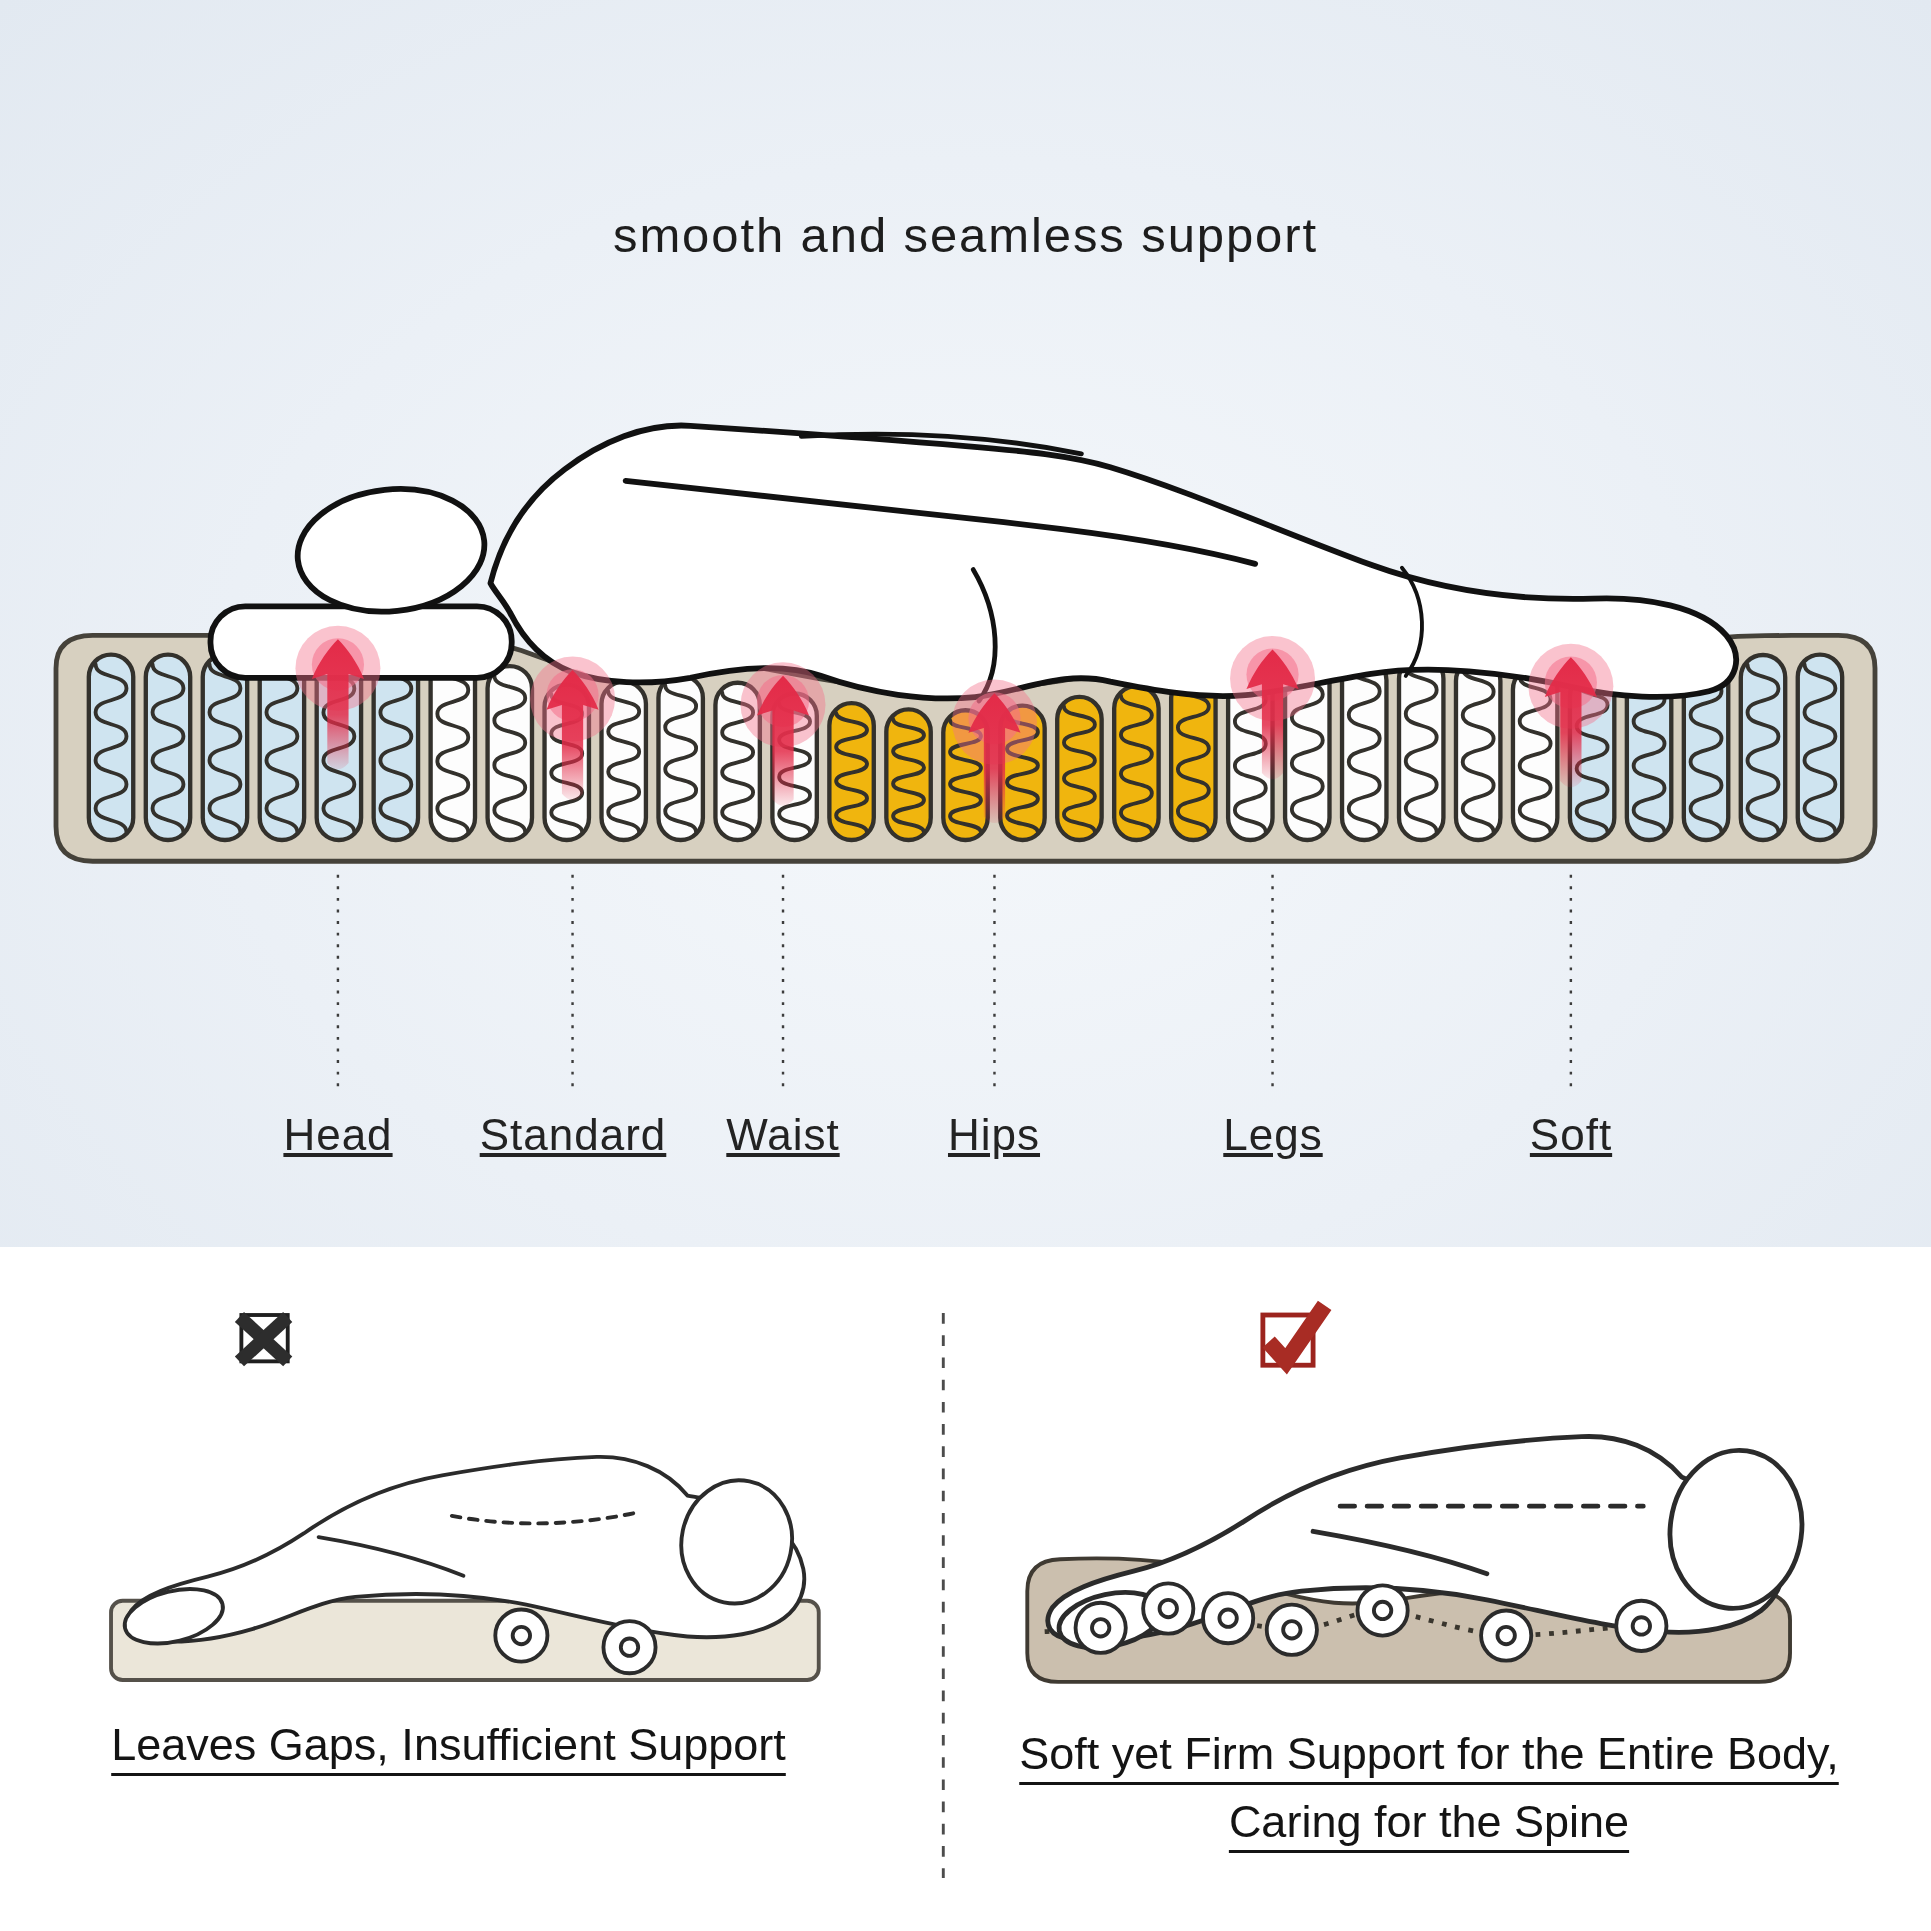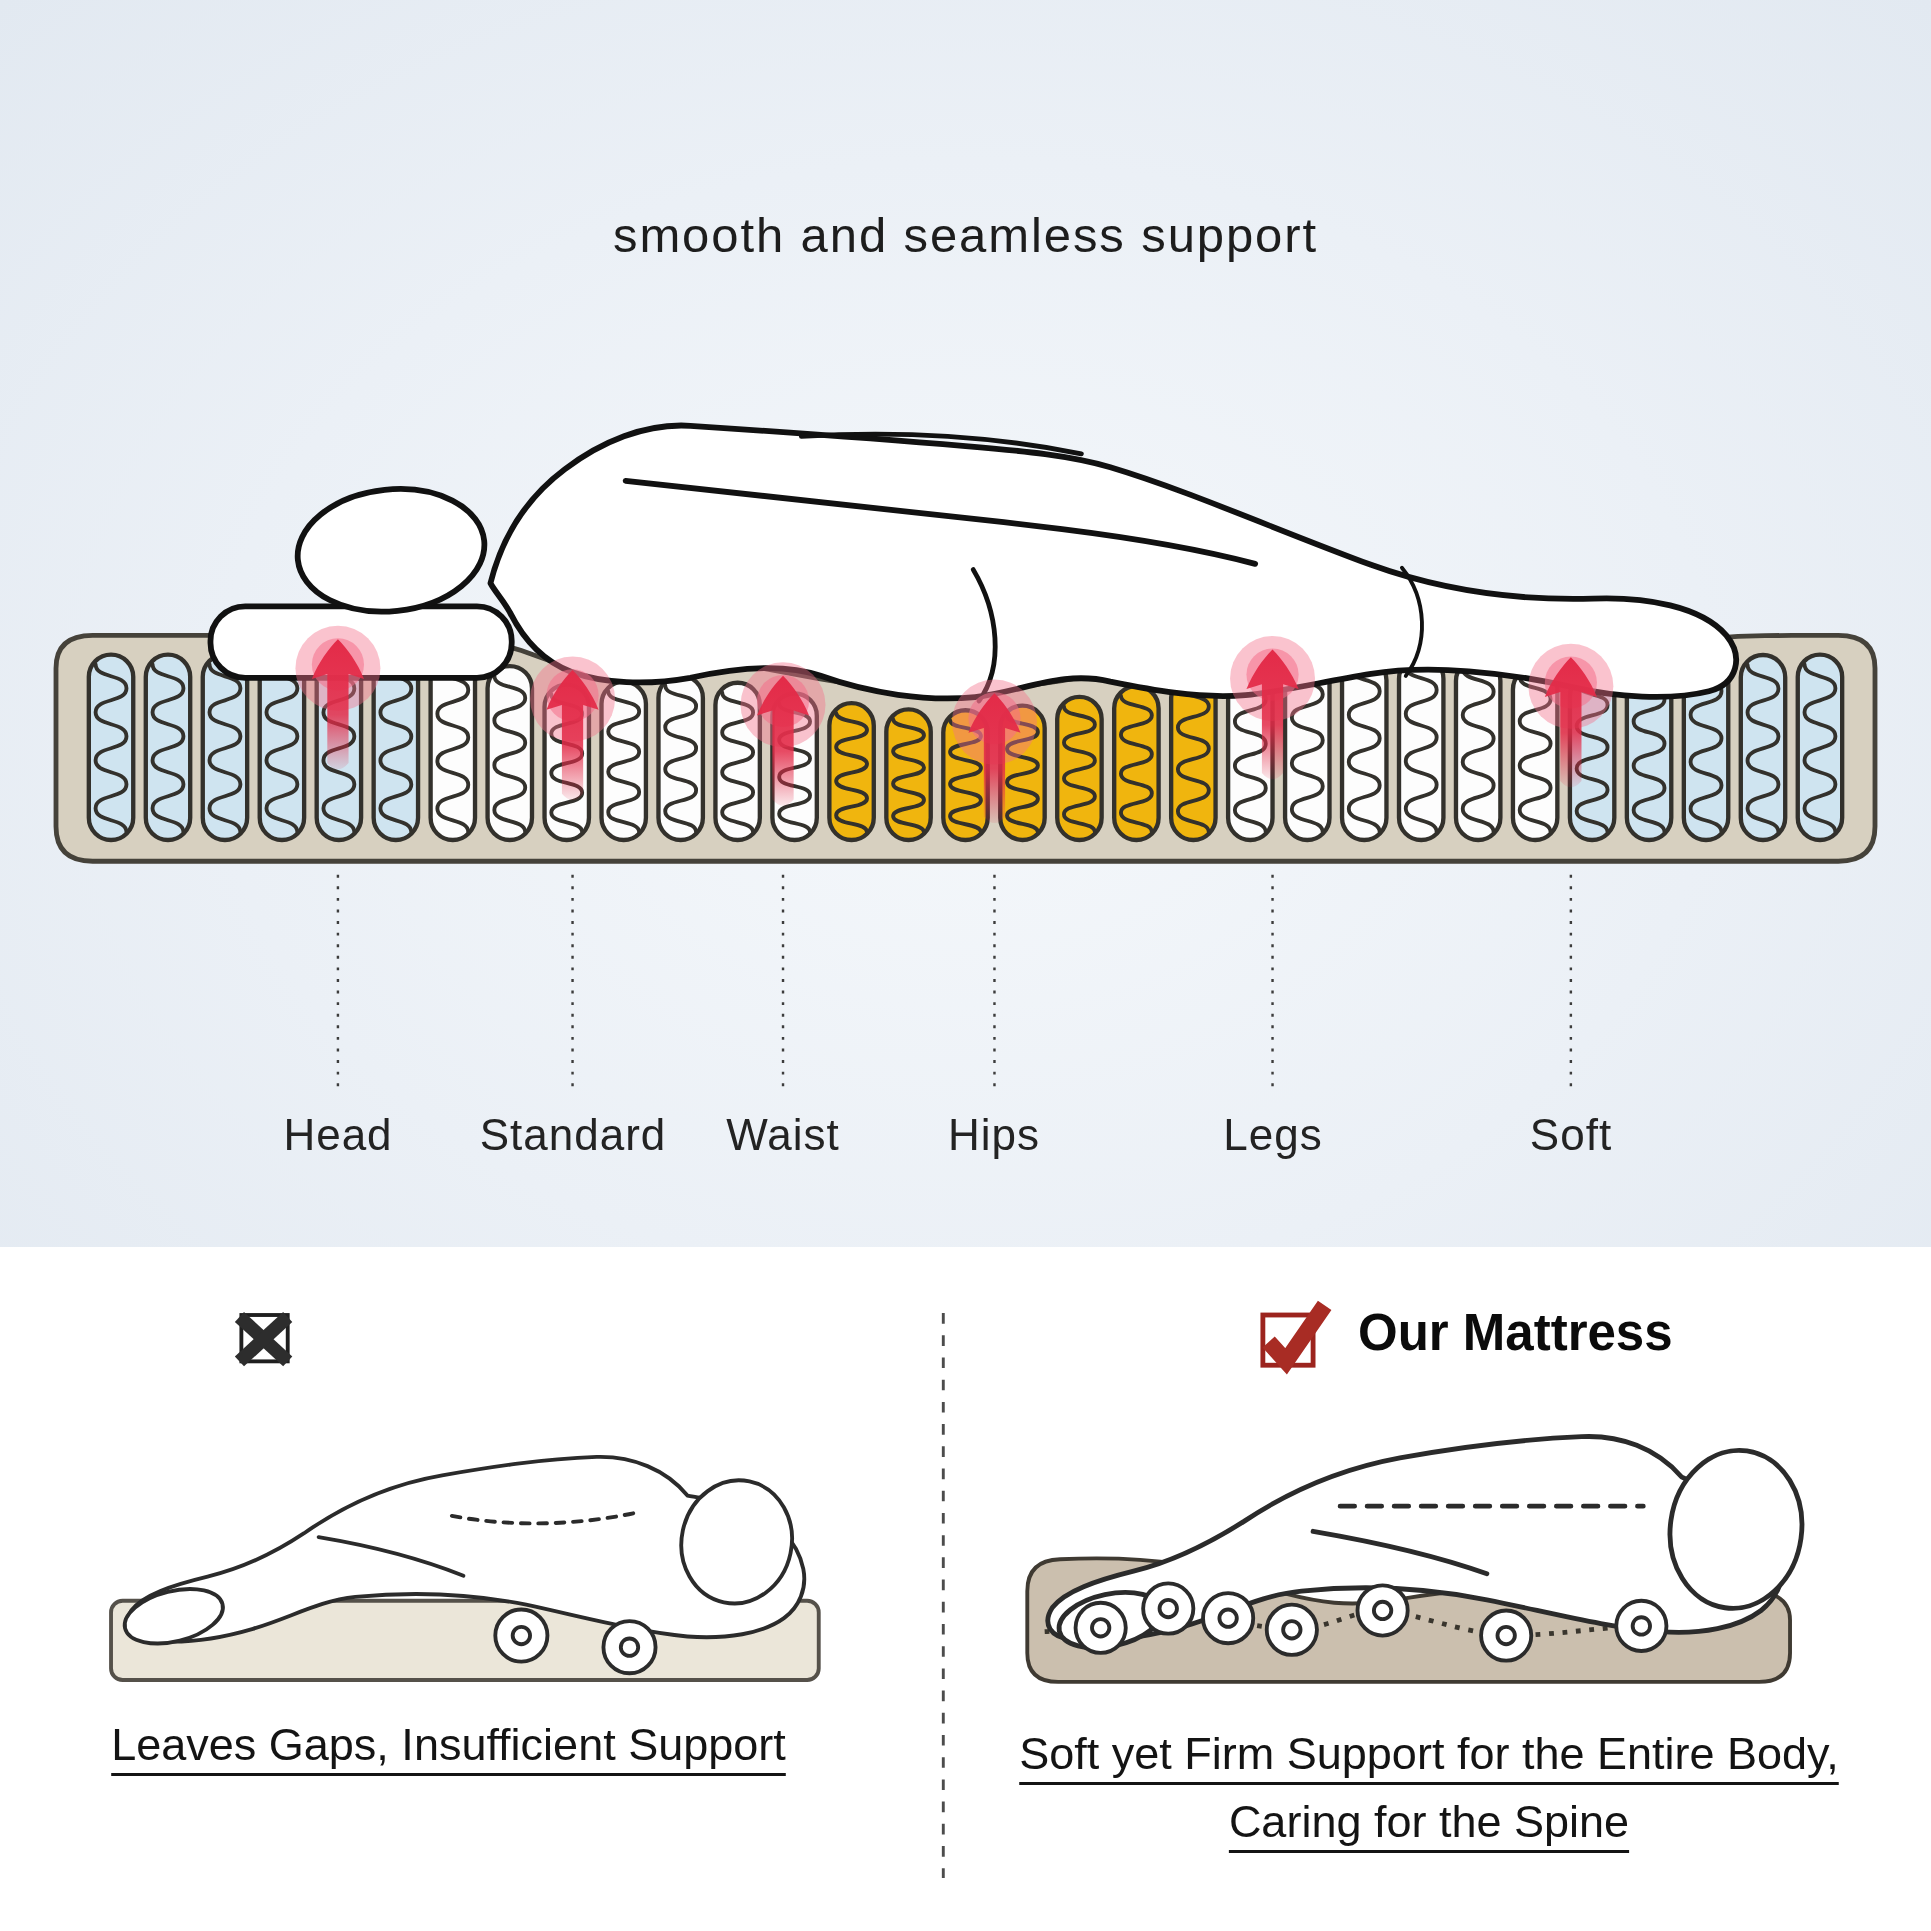--- a/index.html
+++ b/index.html
@@ -7,21 +7,21 @@
           font-family:"Liberation Sans", sans-serif;}
   .top-section{position:absolute;left:0;top:0;width:1931px;height:1247px;
     background:radial-gradient(ellipse at 50% 58%, #f5f8fb 0%, #ebf0f6 55%, #e2e9f1 100%);}
   .bottom-section{position:absolute;left:0;top:1247px;width:1931px;height:684px;background:#ffffff;}
   .page-title{position:absolute;left:0;top:42px;width:1931px;text-align:center;
     font-size:100px;font-weight:700;letter-spacing:-1px;}
   .page-subtitle{position:absolute;left:0;top:207px;width:1931px;text-align:center;
     font-size:49px;font-weight:400;letter-spacing:1.9px;color:#1d1d1d;}
   #art{position:absolute;left:0;top:0;width:1931px;height:1931px;}
   .zone-label{position:absolute;top:1110px;width:232px;margin-left:-116px;text-align:center;
-    font-size:44px;color:#232323;letter-spacing:1px;}
+    font-size:44px;color:#232323;letter-spacing:1px;text-decoration:underline;}
   .cmp-title{position:absolute;font-size:51px;font-weight:700;color:#0b0b0b;letter-spacing:0;}
   .caption{position:absolute;text-align:center;font-size:45px;color:#141414;}
   .caption span{text-decoration:underline;text-underline-offset:12.6px;text-decoration-thickness:2.9px;}
   .cap-left{left:48px;top:1719px;width:801px;}
   .cap-r1{left:985px;top:1728px;width:888px;}
   .cap-r2{left:985px;top:1796px;width:888px;}
 </style>
 </head>
 <body>
 
@@ -300,21 +300,20 @@
 
   <div id="zone-labels">
       <div class="zone-label" style="left: 338px;">Head</div>
       <div class="zone-label" style="left: 573px;">Standard</div>
       <div class="zone-label" style="left: 783px;">Waist</div>
       <div class="zone-label" style="left: 994px;">Hips</div>
       <div class="zone-label" style="left: 1273px;">Legs</div>
       <div class="zone-label" style="left: 1571px;">Soft</div>
     </div>
 
-  <div class="cmp-title" style="left:1358px;top:1303px;">Our Mattress</div>
 
   <div class="caption cap-left">
     <span>Leaves Gaps, Insufficient Support</span></div>
   <div class="caption cap-r1">
     <span>Soft yet Firm Support for the Entire Body,</span></div>
   <div class="caption cap-r2">
     <span>Caring for the Spine</span></div>
 </div>
 
 

